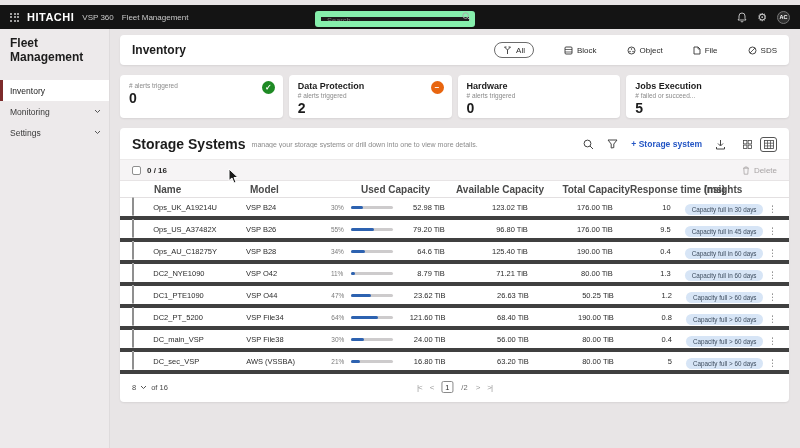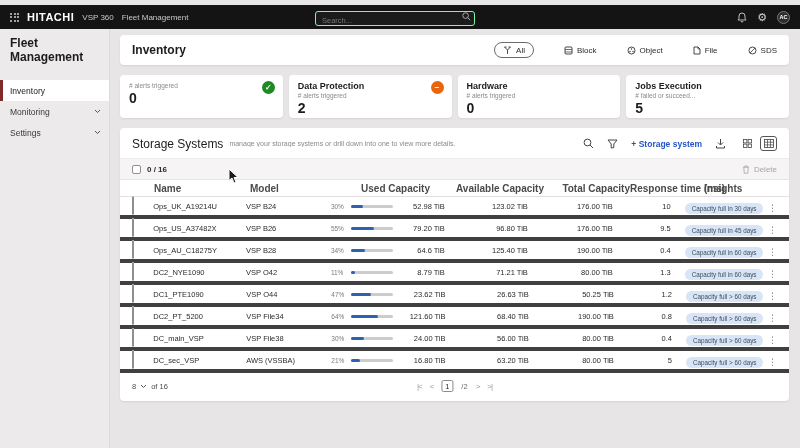--- a/index.html
+++ b/index.html
@@ -7,21 +7,21 @@
   body { font-family:"Liberation Sans", sans-serif; background:#e8e5e6; position:relative; }
 
   
   .topbar { position:absolute; top:5px; left:0; width:800px; height:24px; background:#141414; display:flex; align-items:center; padding:0 10px; z-index:50; }
   .tb-left { display:flex; align-items:center; gap:8px; }
   .apps-icon { display:grid; grid-template-columns:repeat(3,2px); grid-gap:1.5px; cursor:pointer; }
   .apps-icon i { width:2px; height:2px; background:#cfcfcf; border-radius:50%; }
   .brand { color:#fff; font-weight:bold; font-size:11px; letter-spacing:.5px; }
   .tb-sub { color:#c9c9c9; font-size:8px; }
   .tb-search { position:absolute; left:315px; top:4px; width:160px; height:15px; }
-  .tb-search input { width:100%; height:100%; background:#1b1b1b; border:1px solid #86efac; border-radius:3px; color:#bbb; font-size:7.5px; padding:4px 16px 0 6px; outline:none; font-family:inherit; }
+  .tb-search input { width:100%; height:100%; background:#1b1b1b; border:6px solid #86efac; border-radius:3px; color:#bbb; font-size:7.5px; padding:4px 16px 0 6px; outline:none; font-family:inherit; }
   .tb-search svg { position:absolute; right:4px; top:3px; }
   .tb-right { position:absolute; right:10px; top:0; height:24px; display:flex; align-items:center; gap:10px; }
   .tb-ico { color:#cfcfcf; font-size:11px; line-height:1; cursor:pointer; display:flex; align-items:center; }
   .avatar { width:13px; height:13px; border-radius:50%; background:#2e2e2e; border:1px solid #777; color:#fff; font-size:5.5px; font-weight:bold; display:flex; align-items:center; justify-content:center; cursor:pointer; }
 
   
   .sidebar { position:absolute; top:24px; left:0; width:110px; height:424px; background:#edeaeb; border-right:1px solid #dedbdc; }
   .sb-title { font-size:12px; font-weight:bold; color:#1c1c1c; padding:12px 10px 16px 10px; }
   .sb-item { height:21px; display:flex; align-items:center; padding:0 8px 0 10px; font-size:8.5px; color:#3a3a3a; cursor:pointer; justify-content:space-between; }
   .sb-item.active { background:#fff; border-left:3px solid #7d2b2b; padding-left:7px; color:#1c1c1c; }
@@ -45,21 +45,21 @@
   .kpi-title { font-size:9px; font-weight:bold; color:#1c1c1c; }
   .kpi-sub { font-size:6.5px; color:#8a8a8a; margin-top:1px; }
   .kpi-value { font-size:14px; font-weight:bold; color:#1c1c1c; margin-top:2px; line-height:1; }
   .kpi-status { position:absolute; top:6px; right:8px; width:13px; height:13px; border-radius:50%; color:#fff; font-size:8px; display:flex; align-items:center; justify-content:center; font-weight:bold; }
   .kpi-status.ok { background:#1e8a24; }
   .kpi-status.warn { background:#e8650f; }
 
   
   .storage { padding-bottom:2px; }
   .st-head { display:flex; align-items:center; padding:8px 12px 7px 12px; }
-  .st-title { font-size:12px; font-weight:normal; color:#1c1c1c; margin-right:6px; white-space:nowrap; }
+  .st-title { font-size:14px; font-weight:bold; color:#1c1c1c; margin-right:6px; white-space:nowrap; }
   .st-desc { font-size:7px; color:#8a8a8a; flex:1; white-space:nowrap; overflow:hidden; }
   .st-tools { display:flex; align-items:center; gap:13px; margin-left:8px; }
   .tool { cursor:pointer; display:flex; align-items:center; }
   .add-btn { color:#2355c4; font-size:8.5px; font-weight:bold; white-space:nowrap; cursor:pointer; }
   .toggle-group { display:flex; gap:4px; }
   .toggle { width:17px; height:15px; display:flex; align-items:center; justify-content:center; border-radius:3px; cursor:pointer; }
   .toggle.selected { border:1px solid #555; }
 
   
   .sel-bar { background:#f6f4f5; border-top:1px solid #eceaea; border-bottom:1px solid #e7e4e5; height:22px; display:flex; align-items:center; padding:0 12px; justify-content:space-between; }

